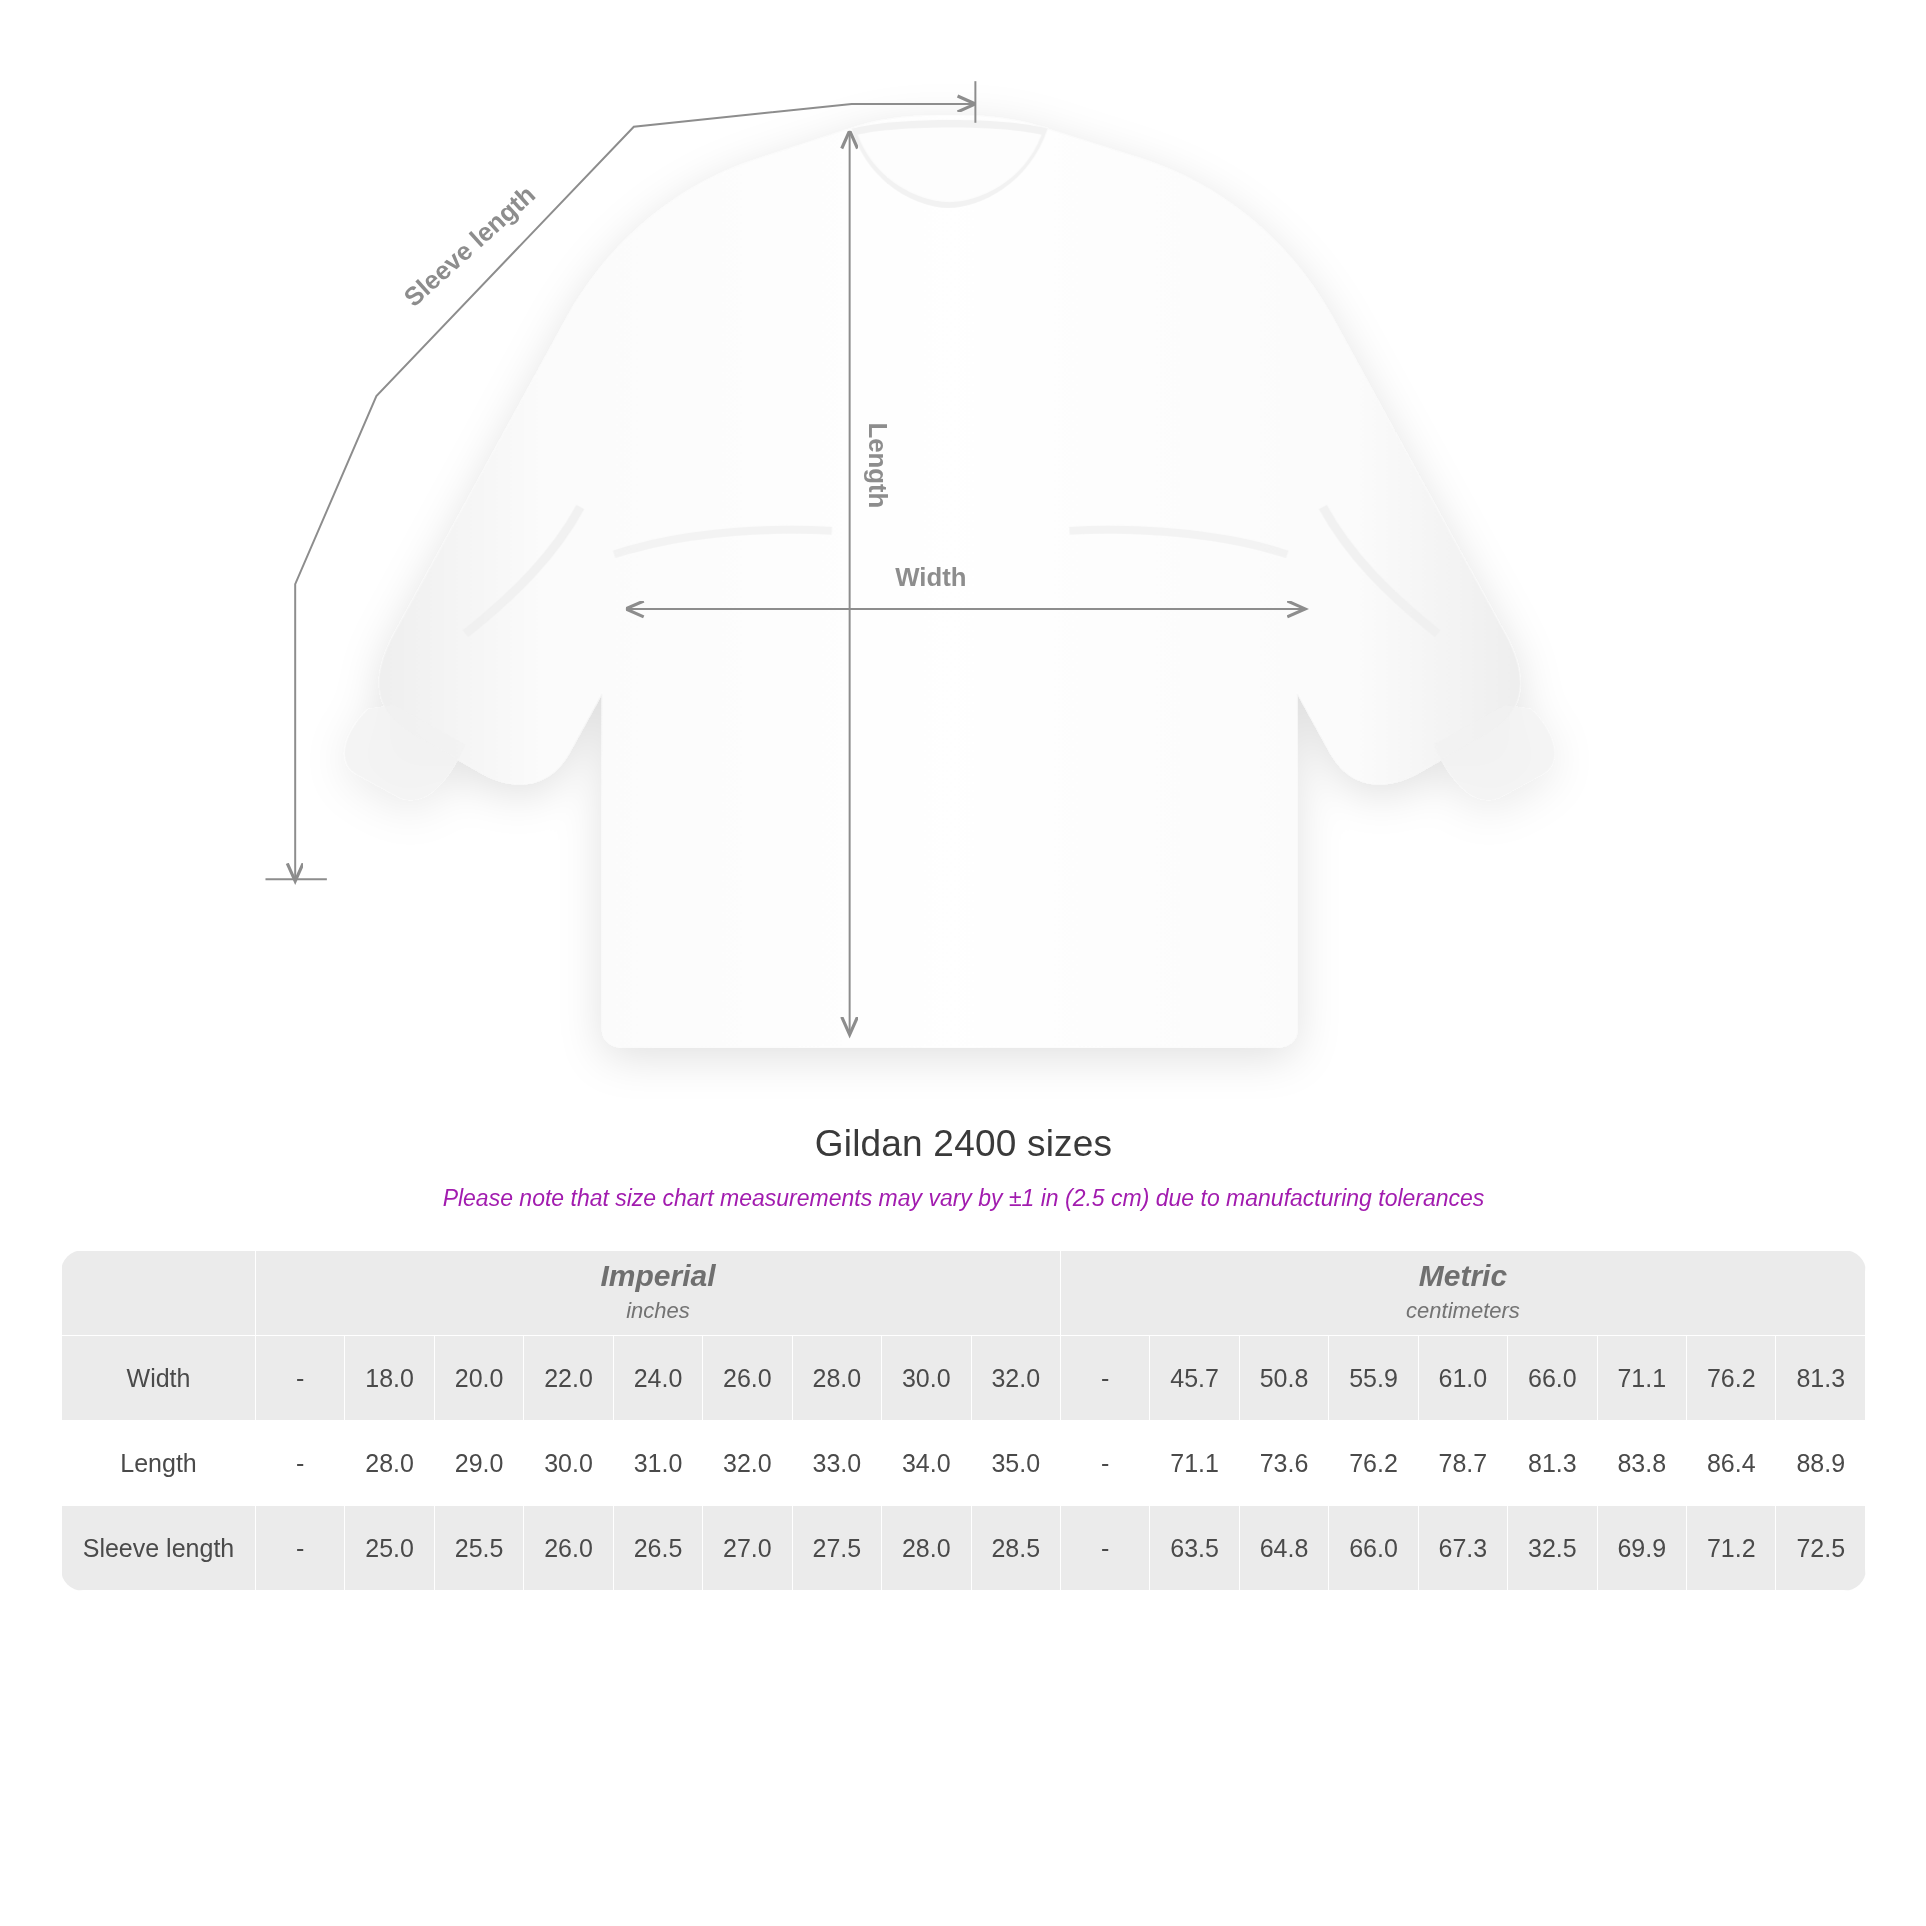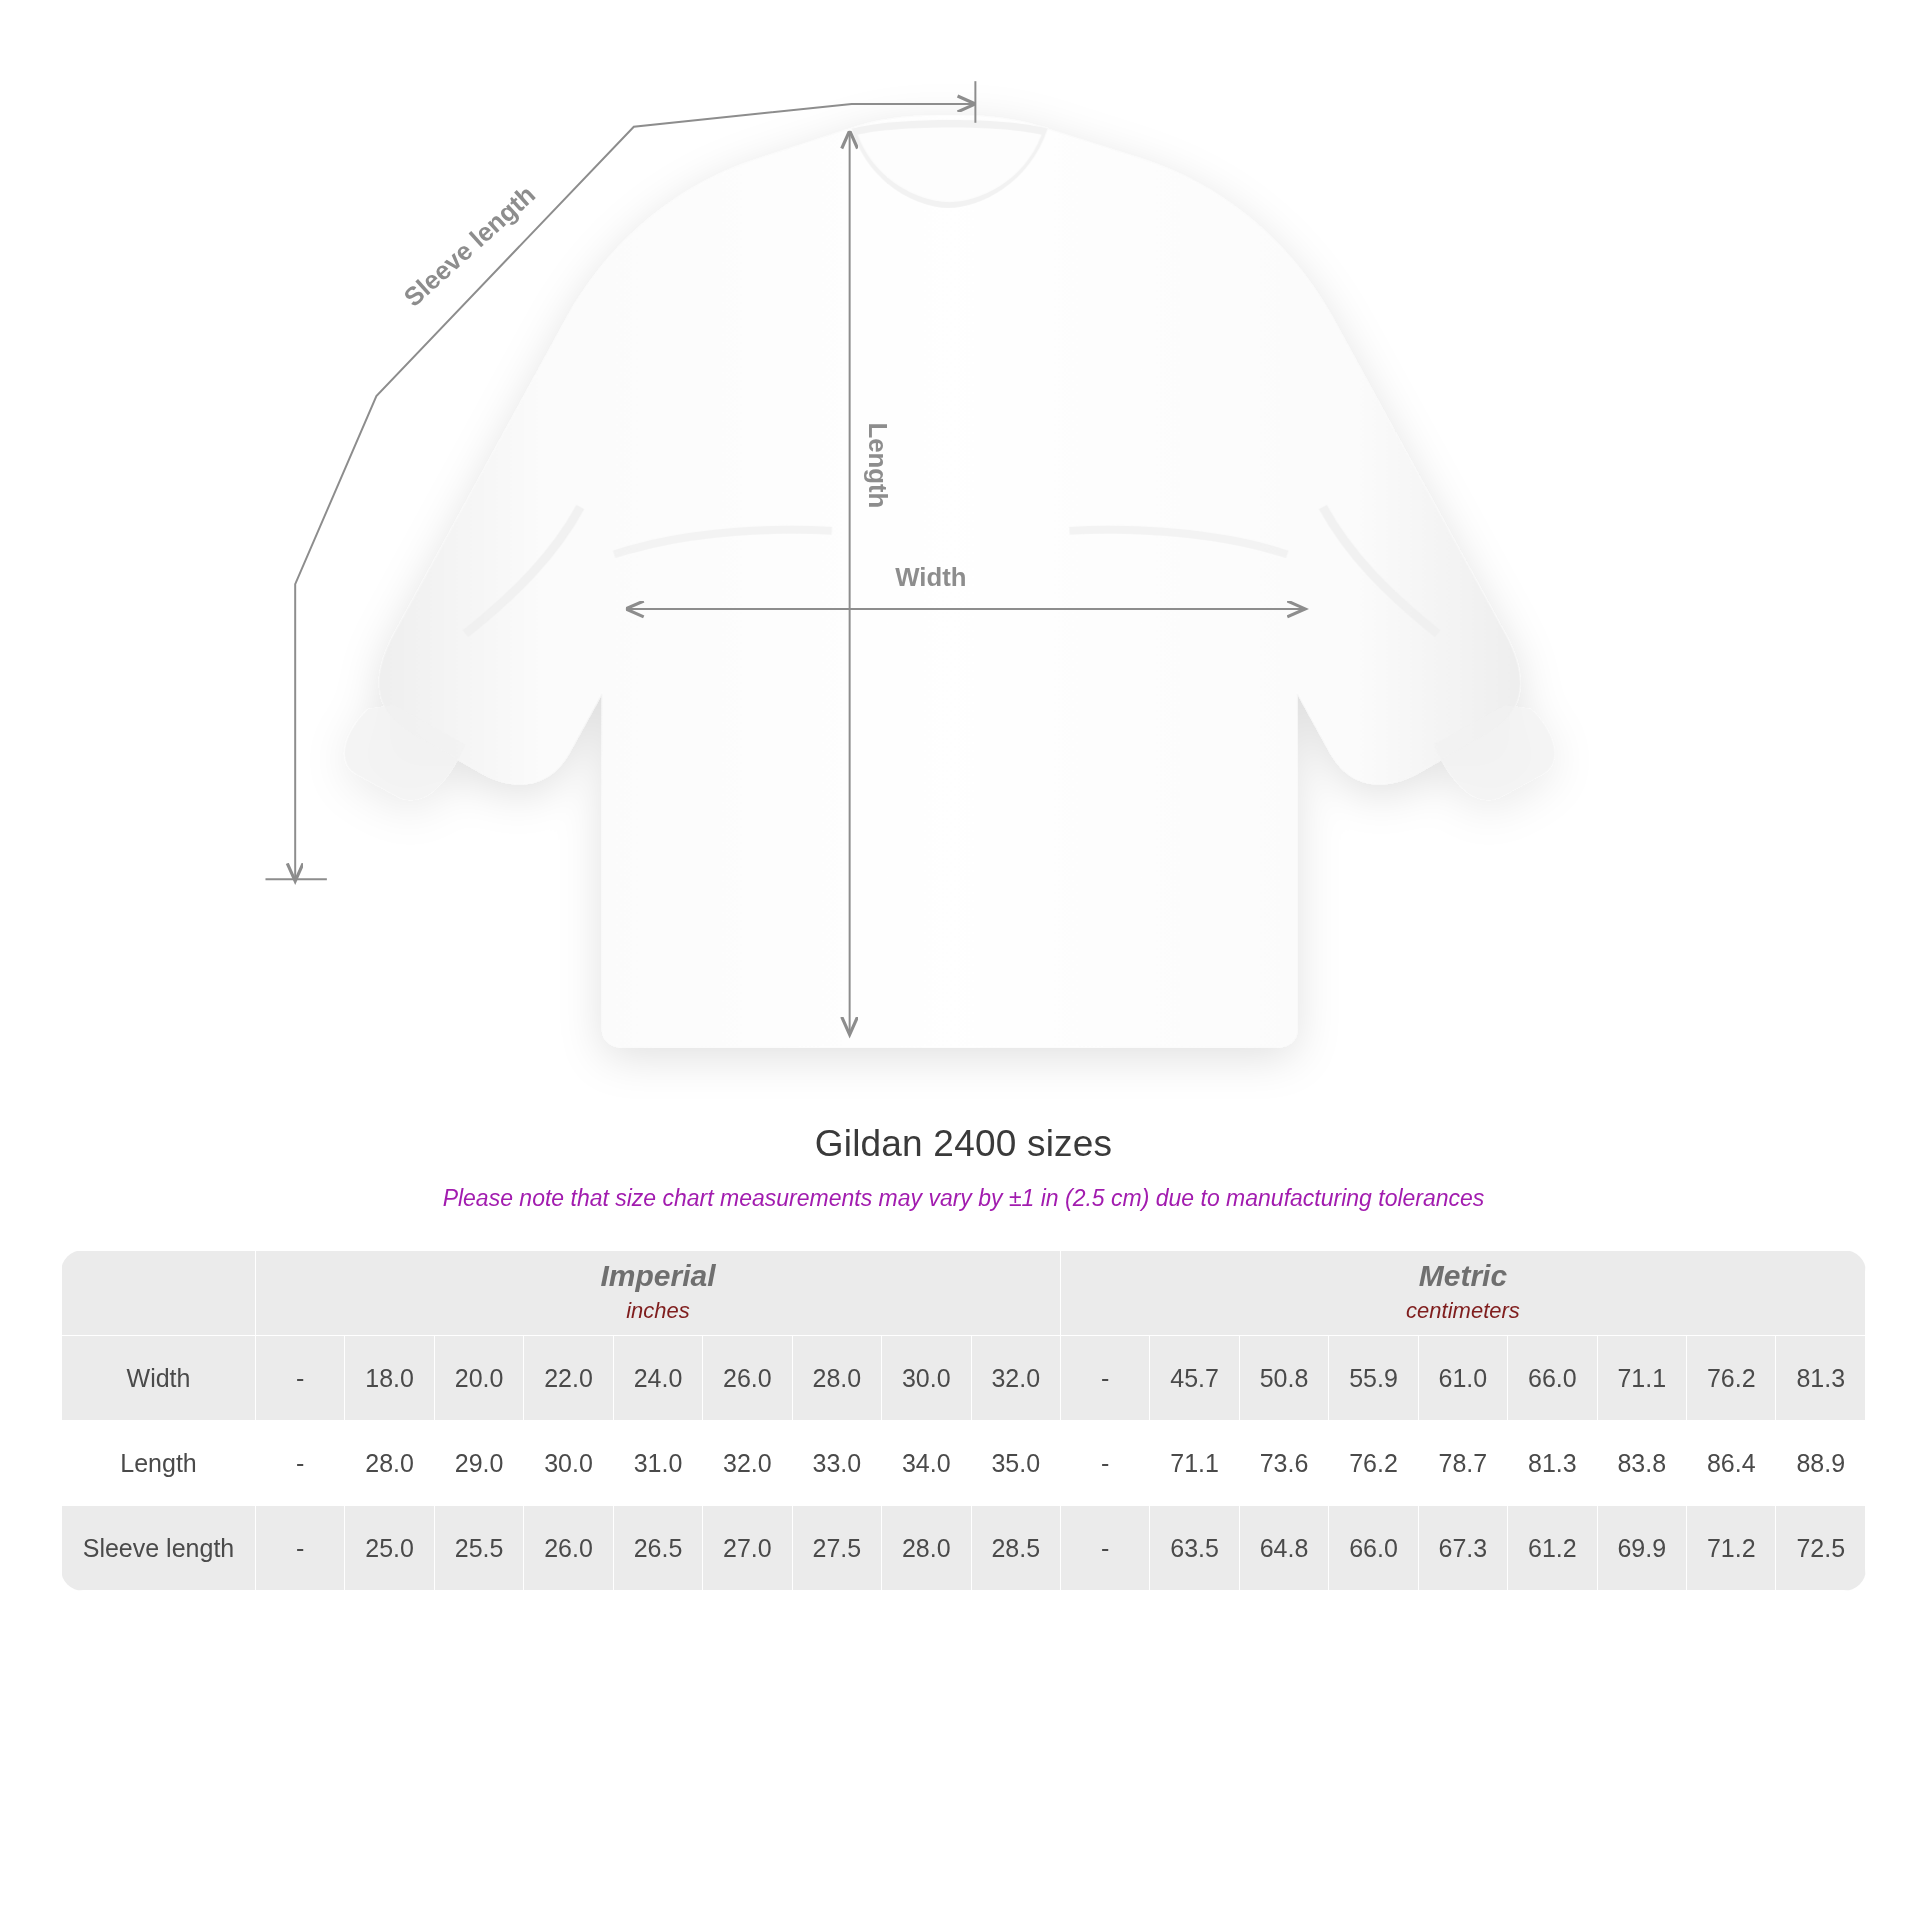--- a/index.html
+++ b/index.html
@@ -71,21 +71,21 @@
   .unit-name {
     font-size: 30px;
     font-style: italic;
     font-weight: bold;
     color: #6f6f6f;
     line-height: 1.15;
   }
   .unit-sub {
     font-size: 22px;
     font-style: italic;
-    color: #7f1d1d;
+    color: #737373;
     line-height: 1.5;
   }
   
   .head-row td {
     background: #ffffff;
     font-weight: bold;
     color: #5a5a5a;
     font-size: 26px;
     height: 91px;
   }
@@ -264,21 +264,21 @@
             <td class="data-cell">26.5</td>
             <td class="data-cell">27.0</td>
             <td class="data-cell">27.5</td>
             <td class="data-cell">28.0</td>
             <td class="data-cell">28.5</td>
             <td class="data-cell">-</td>
             <td class="data-cell">63.5</td>
             <td class="data-cell">64.8</td>
             <td class="data-cell">66.0</td>
             <td class="data-cell">67.3</td>
-            <td class="data-cell">61.2</td>
+            <td class="data-cell">32.5</td>
             <td class="data-cell">69.9</td>
             <td class="data-cell">71.2</td>
             <td class="data-cell">72.5</td>
           </tr>
         </tbody>
     </table>
   </div>
 
 </div>
 

